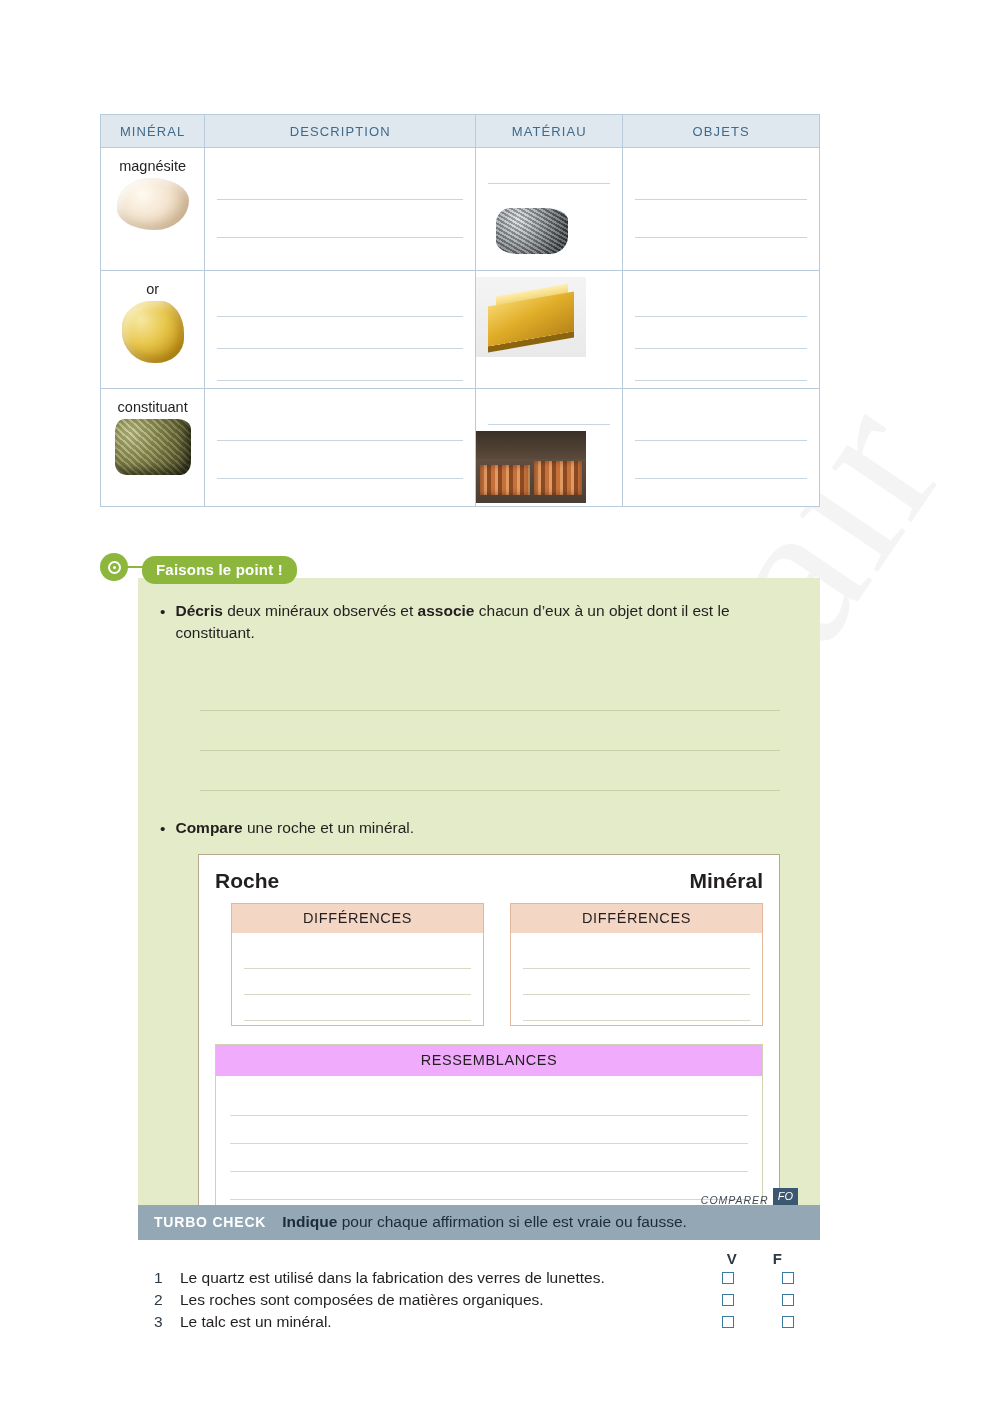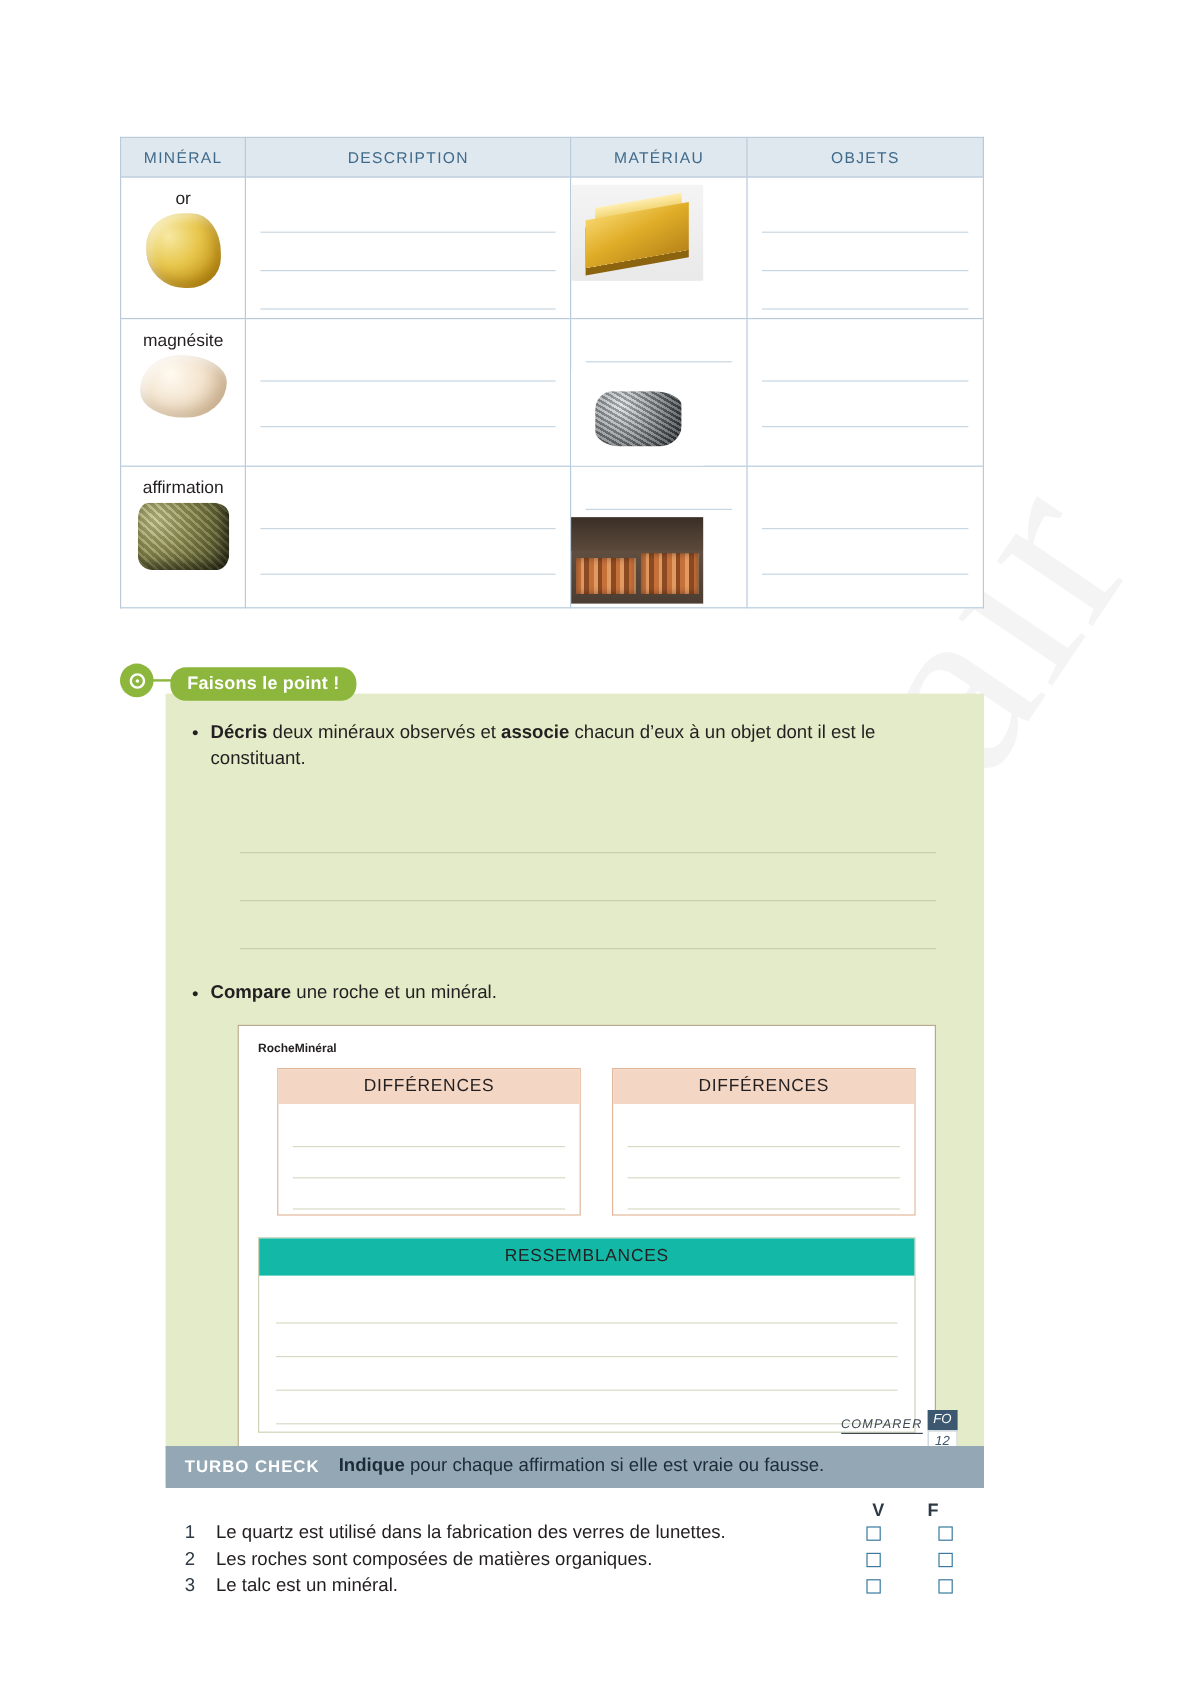--- a/index.html
+++ b/index.html
@@ -219,38 +219,38 @@
 
   .compare-label { margin-top: 26px; }
 
   .cmp-box {
     margin: 14px 18px 0 38px;
     background: #fff;
     border: 1px solid #b9a98c;
     padding: 14px 16px 16px;
   }
   .cmp-head {
-    display: flex; 
-    font-size: 10px; font-weight: bold; margin-bottom: 10px;
+    display: flex; justify-content: space-between;
+    font-size: 21px; font-weight: bold; margin-bottom: 10px;
   }
   .cmp-cols { display: flex; gap: 26px; margin-left: 16px; }
   .cmp-col { flex: 1; border: 1px solid #e2b79c; }
   .cmp-col .h {
     background: #f4d6c4;
     text-align: center;
     font-size: 14.5px;
     padding: 6px 0 7px;
     letter-spacing: 0.6px;
   }
   .cmp-col .body { padding: 10px 12px 4px; }
   .cmp-col .body .ln { border-bottom: 1px solid #d7dbc5; height: 26px; }
 
   .res-box { margin-top: 18px; border: 1px solid #cfd3b6; }
   .res-box .h {
-    background: #14b8a6;
+    background: #f0abfc;
     text-align: center;
     font-size: 14.5px;
     padding: 7px 0 8px;
     letter-spacing: 0.6px;
   }
   .res-box .body { padding: 12px 14px 6px; }
   .res-box .body .ln { border-bottom: 1px solid #d7dbc5; height: 28px; }
 
   .comparer-row {
     position: absolute;
@@ -329,20 +329,51 @@
         <th class="col-desc">DESCRIPTION</th>
         <th class="col-mat">MATÉRIAU</th>
         <th class="col-obj">OBJETS</th>
       </tr>
     </thead>
     <tbody>
 
       <tr>
         <td>
           <div class="min-cell">
+            <span class="label">magnésite</span>
+            <div class="rock magnesite"></div>
+          </div>
+        </td>
+        <td>
+          <div class="lines two">
+            <div class="ln"></div>
+            <div class="ln"></div>
+          </div>
+        </td>
+        <td>
+          <div class="lines small" style="padding-top:4px">
+            <div class="ln"></div>
+          </div>
+          <div class="mat-img">
+            <div class="img-ore">
+              <div class="lump"></div>
+            </div>
+          </div>
+        </td>
+        <td>
+          <div class="lines two">
+            <div class="ln"></div>
+            <div class="ln"></div>
+          </div>
+        </td>
+      </tr>
+
+      <tr>
+        <td>
+          <div class="min-cell">
             <span class="label">or</span>
             <div class="rock gold-nugget"></div>
           </div>
         </td>
         <td>
           <div class="lines">
             <div class="ln"></div>
             <div class="ln"></div>
             <div class="ln"></div>
           </div>
@@ -360,52 +391,21 @@
             <div class="ln"></div>
             <div class="ln"></div>
             <div class="ln"></div>
           </div>
         </td>
       </tr>
 
       <tr>
         <td>
           <div class="min-cell">
-            <span class="label">magnésite</span>
-            <div class="rock magnesite"></div>
-          </div>
-        </td>
-        <td>
-          <div class="lines two">
-            <div class="ln"></div>
-            <div class="ln"></div>
-          </div>
-        </td>
-        <td>
-          <div class="lines small" style="padding-top:4px">
-            <div class="ln"></div>
-          </div>
-          <div class="mat-img">
-            <div class="img-ore">
-              <div class="lump"></div>
-            </div>
-          </div>
-        </td>
-        <td>
-          <div class="lines two">
-            <div class="ln"></div>
-            <div class="ln"></div>
-          </div>
-        </td>
-      </tr>
-
-      <tr>
-        <td>
-          <div class="min-cell">
-            <span class="label">affirmation</span>
+            <span class="label">constituant</span>
             <div class="rock chalcopyrite"></div>
           </div>
         </td>
         <td>
           <div class="lines two">
             <div class="ln"></div>
             <div class="ln"></div>
           </div>
         </td>
         <td>

